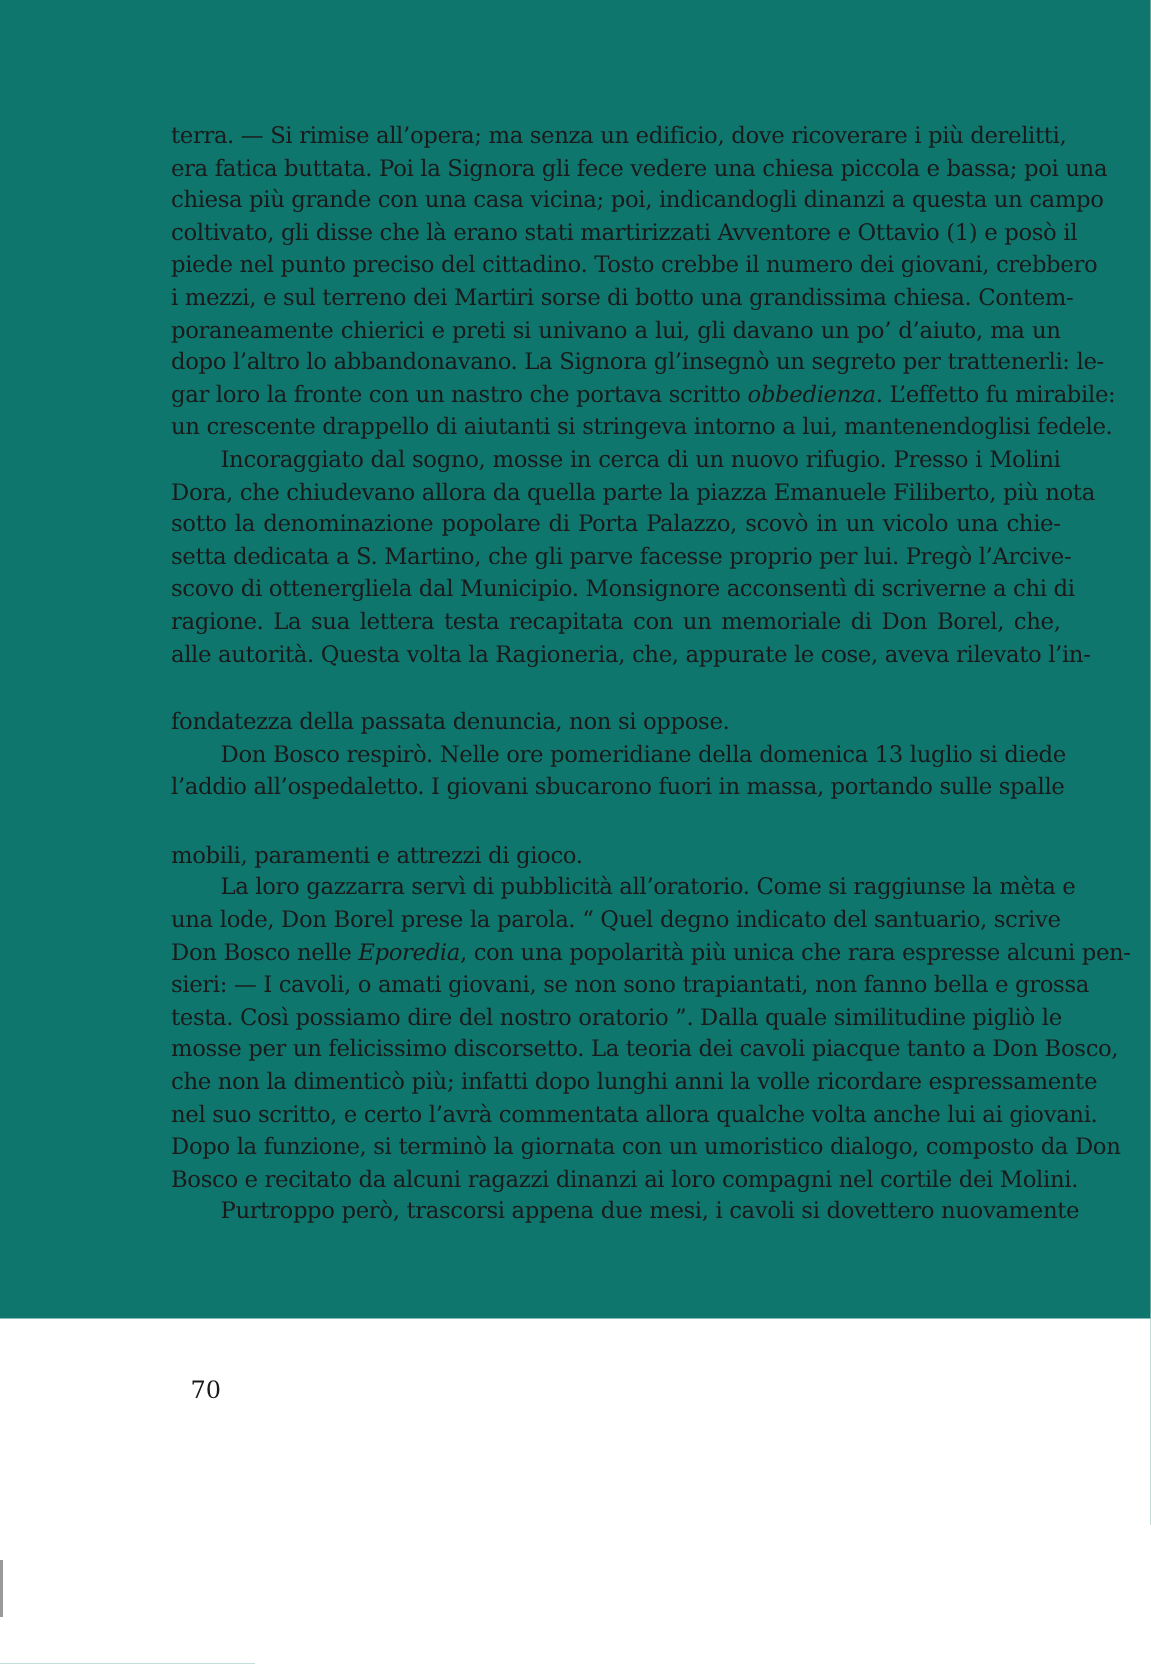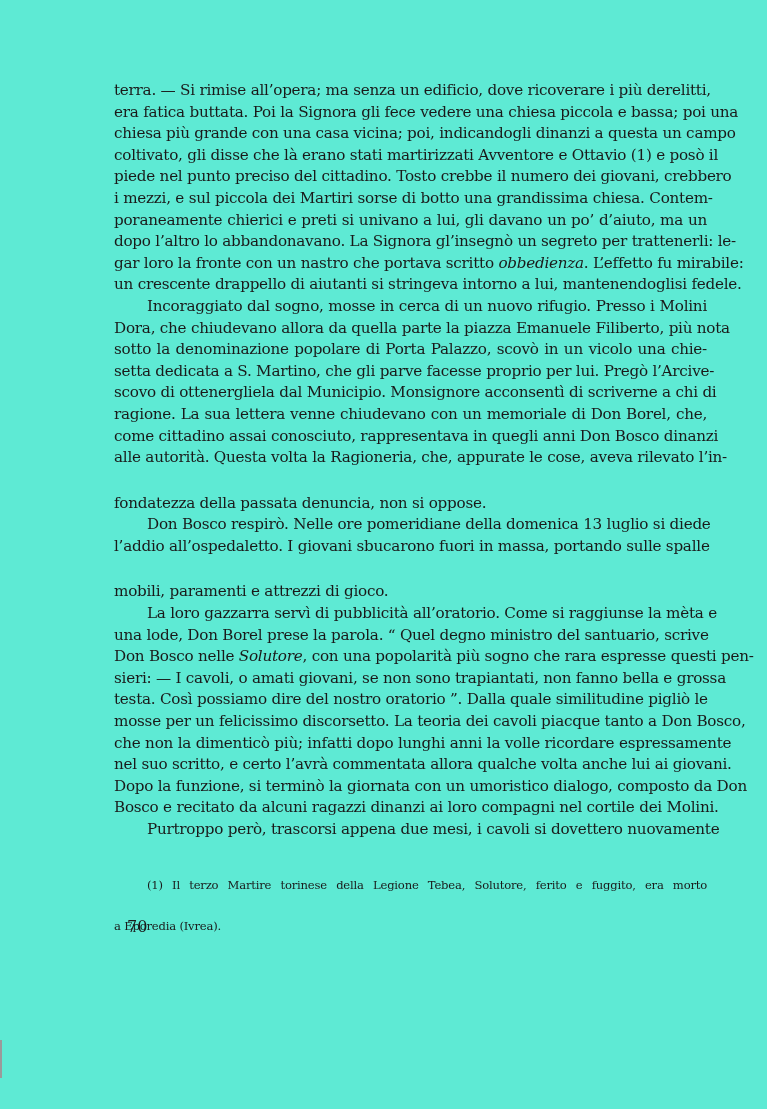--- a/index.html
+++ b/index.html
@@ -1,19 +1,19 @@
 <!DOCTYPE html>
 <html><head>
 <meta charset="utf-8">
 <style>
   html, body { margin: 0; padding: 0; background: #ffffff; }
   body { width: 767px; height: 1109px; position: relative; overflow: hidden; }
   .page {
-    position: absolute; left: 0; top: 0; width: 767px; height: 1109px;
-    background: #5eead4;
+    position: absolute; left: 0; top: 0; width: 767px; height: 879px;
+    background: #0f766e;
   }
   .body-text {
     position: absolute; left: 114px; top: 80px; width: 593px;
     font-family: "DejaVu Serif", "Liberation Serif", serif;
     font-size: 15.2px; line-height: 21.6px; color: #1a1a1a;
     letter-spacing: -0.25px;
   }
   .body-text p { margin: 0; text-align: justify; }
   .line { display: block; text-align: justify; text-align-last: justify; white-space: nowrap; overflow: visible; }
   .line.last { text-align-last: left; margin-top: 24px; }
@@ -38,64 +38,59 @@
 
 <div class="page">
   <div class="body-text">
 
     <p>
       <span class="line">terra. — Si rimise all’opera; ma senza un edificio, dove ricoverare i più derelitti,</span>
       <span class="line">era fatica buttata. Poi la Signora gli fece vedere una chiesa piccola e bassa; poi una</span>
       <span class="line">chiesa più grande con una casa vicina; poi, indicandogli dinanzi a questa un campo</span>
       <span class="line">coltivato, gli disse che là erano stati martirizzati Avventore e Ottavio (1) e posò il</span>
       <span class="line">piede nel punto preciso del cittadino. Tosto crebbe il numero dei giovani, crebbero</span>
-      <span class="line">i mezzi, e sul piccola dei Martiri sorse di botto una grandissima chiesa. Contem-</span>
+      <span class="line">i mezzi, e sul terreno dei Martiri sorse di botto una grandissima chiesa. Contem-</span>
       <span class="line">poraneamente chierici e preti si univano a lui, gli davano un po’ d’aiuto, ma un</span>
       <span class="line">dopo l’altro lo abbandonavano. La Signora gl’insegnò un segreto per trattenerli: le-</span>
       <span class="line"><span>gar loro la fronte con un nastro che portava scritto </span><em>obbedienza</em><span>. L’effetto fu mirabile:</span></span>
       <span class="line">un crescente drappello di aiutanti si stringeva intorno a lui, mantenendoglisi fedele.</span>
     </p>
 
     <p>
       <span class="line" style="padding-left:33px;box-sizing:border-box;">Incoraggiato dal sogno, mosse in cerca di un nuovo rifugio. Presso i Molini</span>
       <span class="line">Dora, che chiudevano allora da quella parte la piazza Emanuele Filiberto, più nota</span>
       <span class="line">sotto la denominazione popolare di Porta Palazzo, scovò in un vicolo una chie-</span>
       <span class="line">setta dedicata a S. Martino, che gli parve facesse proprio per lui. Pregò l’Arcive-</span>
       <span class="line">scovo di ottenergliela dal Municipio. Monsignore acconsentì di scriverne a chi di</span>
-      <span class="line">ragione. La sua lettera venne chiudevano con un memoriale di Don Borel, che,</span>
-      <span class="line">come cittadino assai conosciuto, rappresentava in quegli anni Don Bosco dinanzi</span>
+      <span class="line">ragione. La sua lettera testa recapitata con un memoriale di Don Borel, che,</span>
       <span class="line">alle autorità. Questa volta la Ragioneria, che, appurate le cose, aveva rilevato l’in-</span>
       <span class="line last">fondatezza della passata denuncia, non si oppose.</span>
     </p>
 
     <p>
       <span class="line" style="padding-left:33px;box-sizing:border-box;">Don Bosco respirò. Nelle ore pomeridiane della domenica 13 luglio si diede</span>
       <span class="line">l’addio all’ospedaletto. I giovani sbucarono fuori in massa, portando sulle spalle</span>
       <span class="line last">mobili, paramenti e attrezzi di gioco.</span>
     </p>
 
     <p>
       <span class="line" style="padding-left:33px;box-sizing:border-box;">La loro gazzarra servì di pubblicità all’oratorio. Come si raggiunse la mèta e</span>
-      <span class="line">una lode, Don Borel prese la parola. “ Quel degno ministro del santuario, scrive</span>
-      <span class="line"><span>Don Bosco nelle </span><em>Solutore</em><span>, con una popolarità più sogno che rara espresse questi pen-</span></span>
+      <span class="line">una lode, Don Borel prese la parola. “ Quel degno indicato del santuario, scrive</span>
+      <span class="line"><span>Don Bosco nelle </span><em>Eporedia</em><span>, con una popolarità più unica che rara espresse alcuni pen-</span></span>
       <span class="line">sieri: — I cavoli, o amati giovani, se non sono trapiantati, non fanno bella e grossa</span>
       <span class="line">testa. Così possiamo dire del nostro oratorio ”. Dalla quale similitudine pigliò le</span>
       <span class="line">mosse per un felicissimo discorsetto. La teoria dei cavoli piacque tanto a Don Bosco,</span>
       <span class="line">che non la dimenticò più; infatti dopo lunghi anni la volle ricordare espressamente</span>
       <span class="line">nel suo scritto, e certo l’avrà commentata allora qualche volta anche lui ai giovani.</span>
       <span class="line">Dopo la funzione, si terminò la giornata con un umoristico dialogo, composto da Don</span>
       <span class="line">Bosco e recitato da alcuni ragazzi dinanzi ai loro compagni nel cortile dei Molini.</span>
     </p>
 
     <p>
       <span class="line" style="padding-left:33px;box-sizing:border-box;">Purtroppo però, trascorsi appena due mesi, i cavoli si dovettero nuovamente</span>
     </p>
   </div>
 
-  <div class="footnote">
-    <span class="line first" style="padding-left:33px;box-sizing:border-box;text-indent:0;">(1) Il terzo Martire torinese della Legione Tebea, Solutore, ferito e fuggito, era morto</span>
-    <span class="line last">a Eporedia (Ivrea).</span>
-  </div>
 
   <div class="page-number">70</div>
 
   <div class="edge-mark"></div>
 </div>
 
 </body></html>

